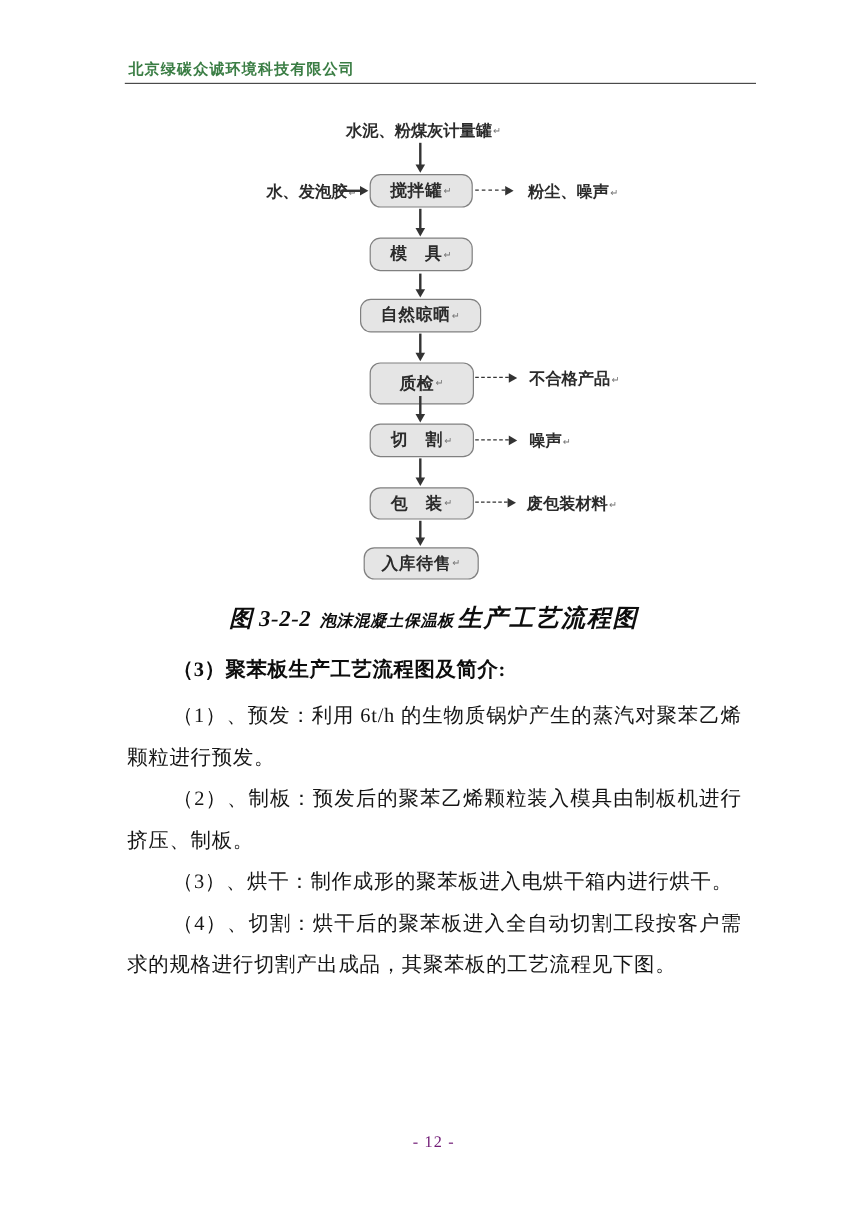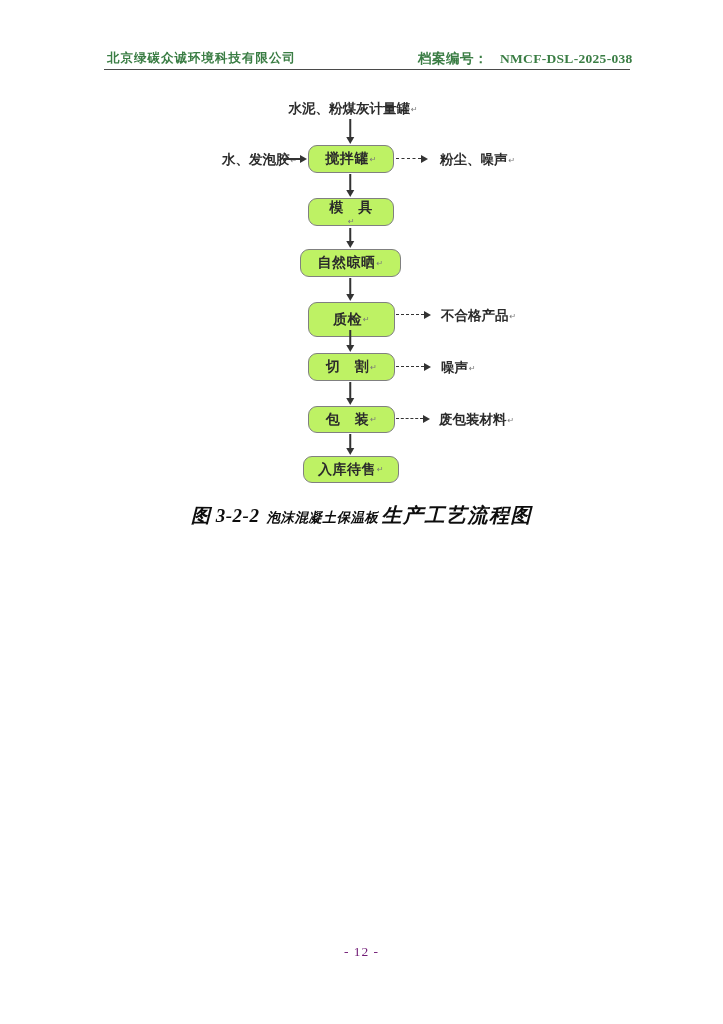--- a/index.html
+++ b/index.html
@@ -19,21 +19,21 @@
   .hdr-number{font-weight:700;margin-left:12px;letter-spacing:0.3px;}
   .hdr-line{position:absolute;left:104px;top:69px;width:526px;border-top:1.5px solid #4a4a4a;}
   
   .fc-toplabel{
     position:absolute;left:353px;top:100px;transform:translateX(-50%);
     font-family:"Liberation Sans","DejaVu Sans",sans-serif;font-weight:700;
     font-size:13.5px;color:#2b2b2b;white-space:nowrap;
   }
   .fc-box{
     position:absolute;box-sizing:border-box;border:1.5px solid #808080;border-radius:9px;
-    background:#bef264;display:flex;align-items:center;justify-content:center;
+    background:#e5e5e5;display:flex;align-items:center;justify-content:center;
     font-family:"Liberation Sans","DejaVu Sans",sans-serif;font-weight:700;
     font-size:14px;color:#2b2b2b;letter-spacing:0.5px;white-space:nowrap;
   }
   .fc-side{
     position:absolute;font-family:"Liberation Sans","DejaVu Sans",sans-serif;
     font-weight:700;font-size:13.5px;color:#2b2b2b;white-space:nowrap;
   }
   .rmark{font-family:"DejaVu Sans",sans-serif;font-size:8px;color:#777;font-weight:400;margin-left:1px;vertical-align:1px;}
   .varrow{position:absolute;left:350px;width:1.5px;background:#333;transform:translateX(-50%);}
   .varrow::after{
@@ -67,23 +67,20 @@
   }
   
   .page-num{position:absolute;left:0;top:944px;width:723px;text-align:center;font-size:13.5px;letter-spacing:1px;color:#701a75;}
 </style>
 </head>
 <body>
 
 <div class="page">
 
   <div class="hdr-company">北京绿碳众诚环境科技有限公司</div>
-  <div class="hdr-archive">
-    <span>档案编号：</span><span class="hdr-number">NMCF-DSL-2025-038</span>
-  </div>
   <div class="hdr-line"></div>
 
   <div class="fc-toplabel">
     <span>水泥、粉煤灰计量罐</span><span class="rmark">↵</span>
   </div>
 
   <div class="varrow" style="top:119px;height:19px;"></div>
 
   <div class="fc-box" style="left:308px;top:145px;width:86px;height:28px;">
     <span>搅拌罐</span>
@@ -95,21 +92,21 @@
   </div>
   <div class="harrow-solid" style="left:284px;top:158px;width:16px;"></div>
 
   <div class="harrow-dash" style="left:396px;top:158px;width:25px;"></div>
   <div class="fc-side" style="left:440px;top:151px;">
     <span>粉尘、噪声</span><span class="rmark">↵</span>
   </div>
 
   <div class="varrow" style="top:174px;height:17px;"></div>
 
-  <div class="fc-box" style="left:308px;top:198px;width:86px;height:28px;flex-direction:column;">
+  <div class="fc-box" style="left:308px;top:198px;width:86px;height:28px;">
     <span>模　具</span>
       <span class="rmark">↵</span>
   </div>
 
   <div class="varrow" style="top:228px;height:14px;"></div>
 
   <div class="fc-box" style="left:300px;top:249px;width:101px;height:28px;">
     <span>自然晾晒</span>
       <span class="rmark">↵</span>
   </div>
@@ -152,16 +149,23 @@
   <div class="fc-box" style="left:303px;top:456px;width:96px;height:27px;">
     <span>入库待售</span>
       <span class="rmark">↵</span>
   </div>
 
   <div class="caption">
     <span class="idx">图 3-2-2</span>
     <span class="p1">泡沫混凝土保温板</span><span class="p2">生产工艺流程图</span>
   </div>
 
+  <div class="body-text">
+    <div class="body-heading">（3）聚苯板生产工艺流程图及简介:</div>
+    <p>（1）、预发：利用 6t/h 的生物质锅炉产生的蒸汽对聚苯乙烯颗粒进行预发。</p>
+    <p>（2）、制板：预发后的聚苯乙烯颗粒装入模具由制板机进行挤压、制板。</p>
+    <p>（3）、烘干：制作成形的聚苯板进入电烘干箱内进行烘干。</p>
+    <p>（4）、切割：烘干后的聚苯板进入全自动切割工段按客户需求的规格进行切割产出成品，其聚苯板的工艺流程见下图。</p>
+  </div>
 
   <div class="page-num">- 12 -</div>
 
 </div>
 
 </body></html>

